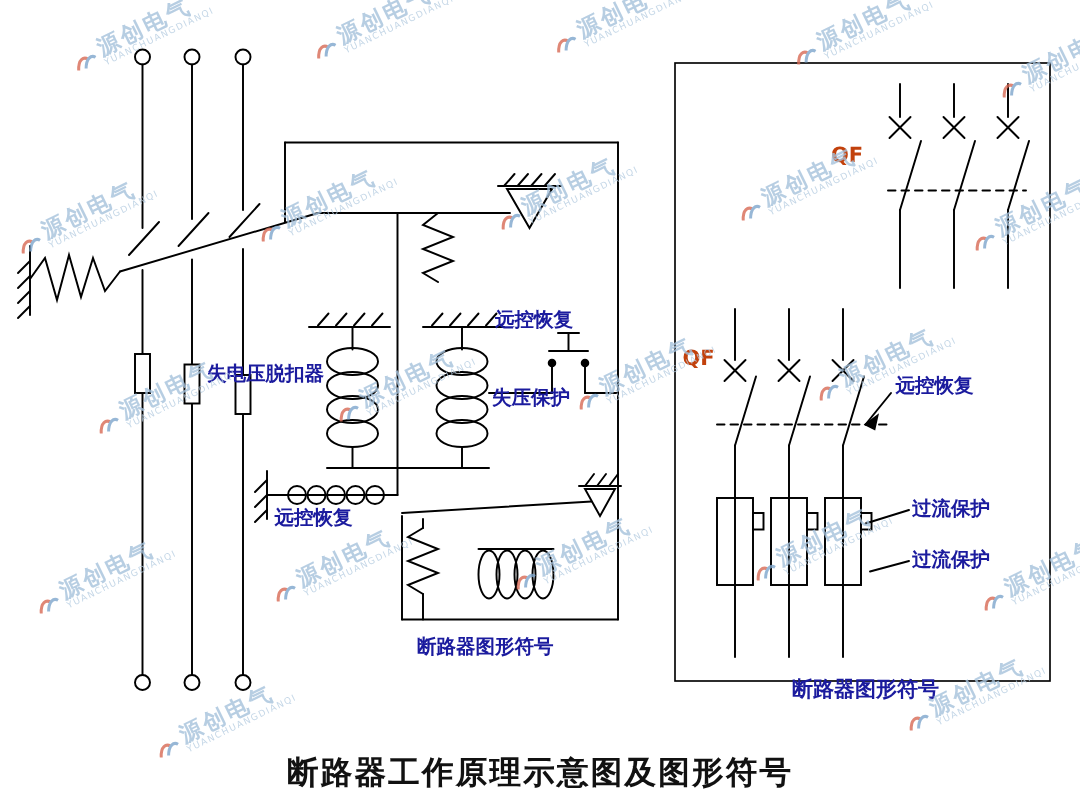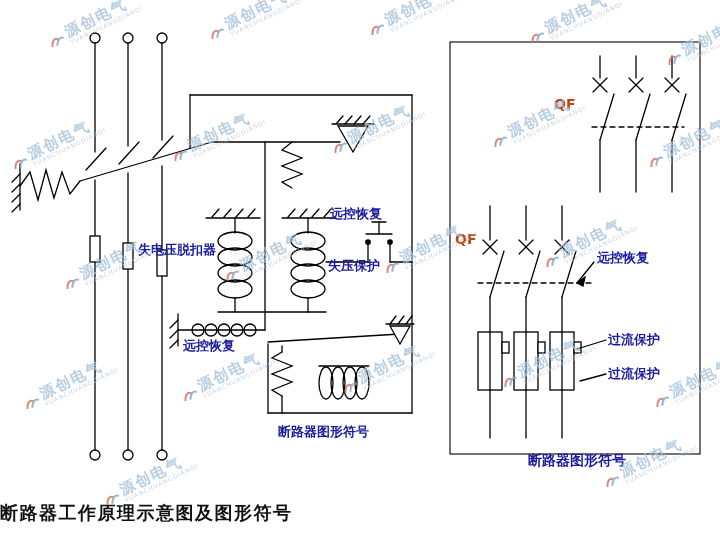--- a/index.html
+++ b/index.html
@@ -3,21 +3,21 @@
 <meta charset="utf-8">
 <style>
   *{margin:0;padding:0;box-sizing:border-box}
   body{background:#fff}
   #screen{position:relative;width:720px;height:540px;background:#ffffff;overflow:hidden;
           font-family:"DejaVu Sans","Liberation Sans",sans-serif}
   #diagram{position:absolute;left:0;top:0;z-index:1}
   .lbl{position:absolute;font-size:13px;font-weight:bold;color:#1b1b9e;white-space:nowrap;z-index:2;line-height:16px}
   .lbl.black{color:#c2410c;font-weight:bold;font-size:14px}
   .lbl.cap{font-size:14px}
-  #title{position:absolute;left:0;right:0;top:501px;font-size:18px;font-weight:bold;
+  #title{position:absolute;left:0;right:0;top:501px;text-align:center;font-size:21px;font-weight:bold;
          color:#111;letter-spacing:1.5px;z-index:2}
   .wm{position:absolute;display:flex;align-items:center;gap:3px;transform:rotate(-26deg);
       z-index:3;pointer-events:none;opacity:.8}
   .wm-col{display:inline-block;line-height:1}
   .wm-text{display:block;font-weight:bold;font-size:15px;color:#a6c2dc;letter-spacing:2px}
   .wm-sub{display:block;font-size:6px;color:#b6cde1;letter-spacing:1px}
 </style>
 </head>
 <body>
 

